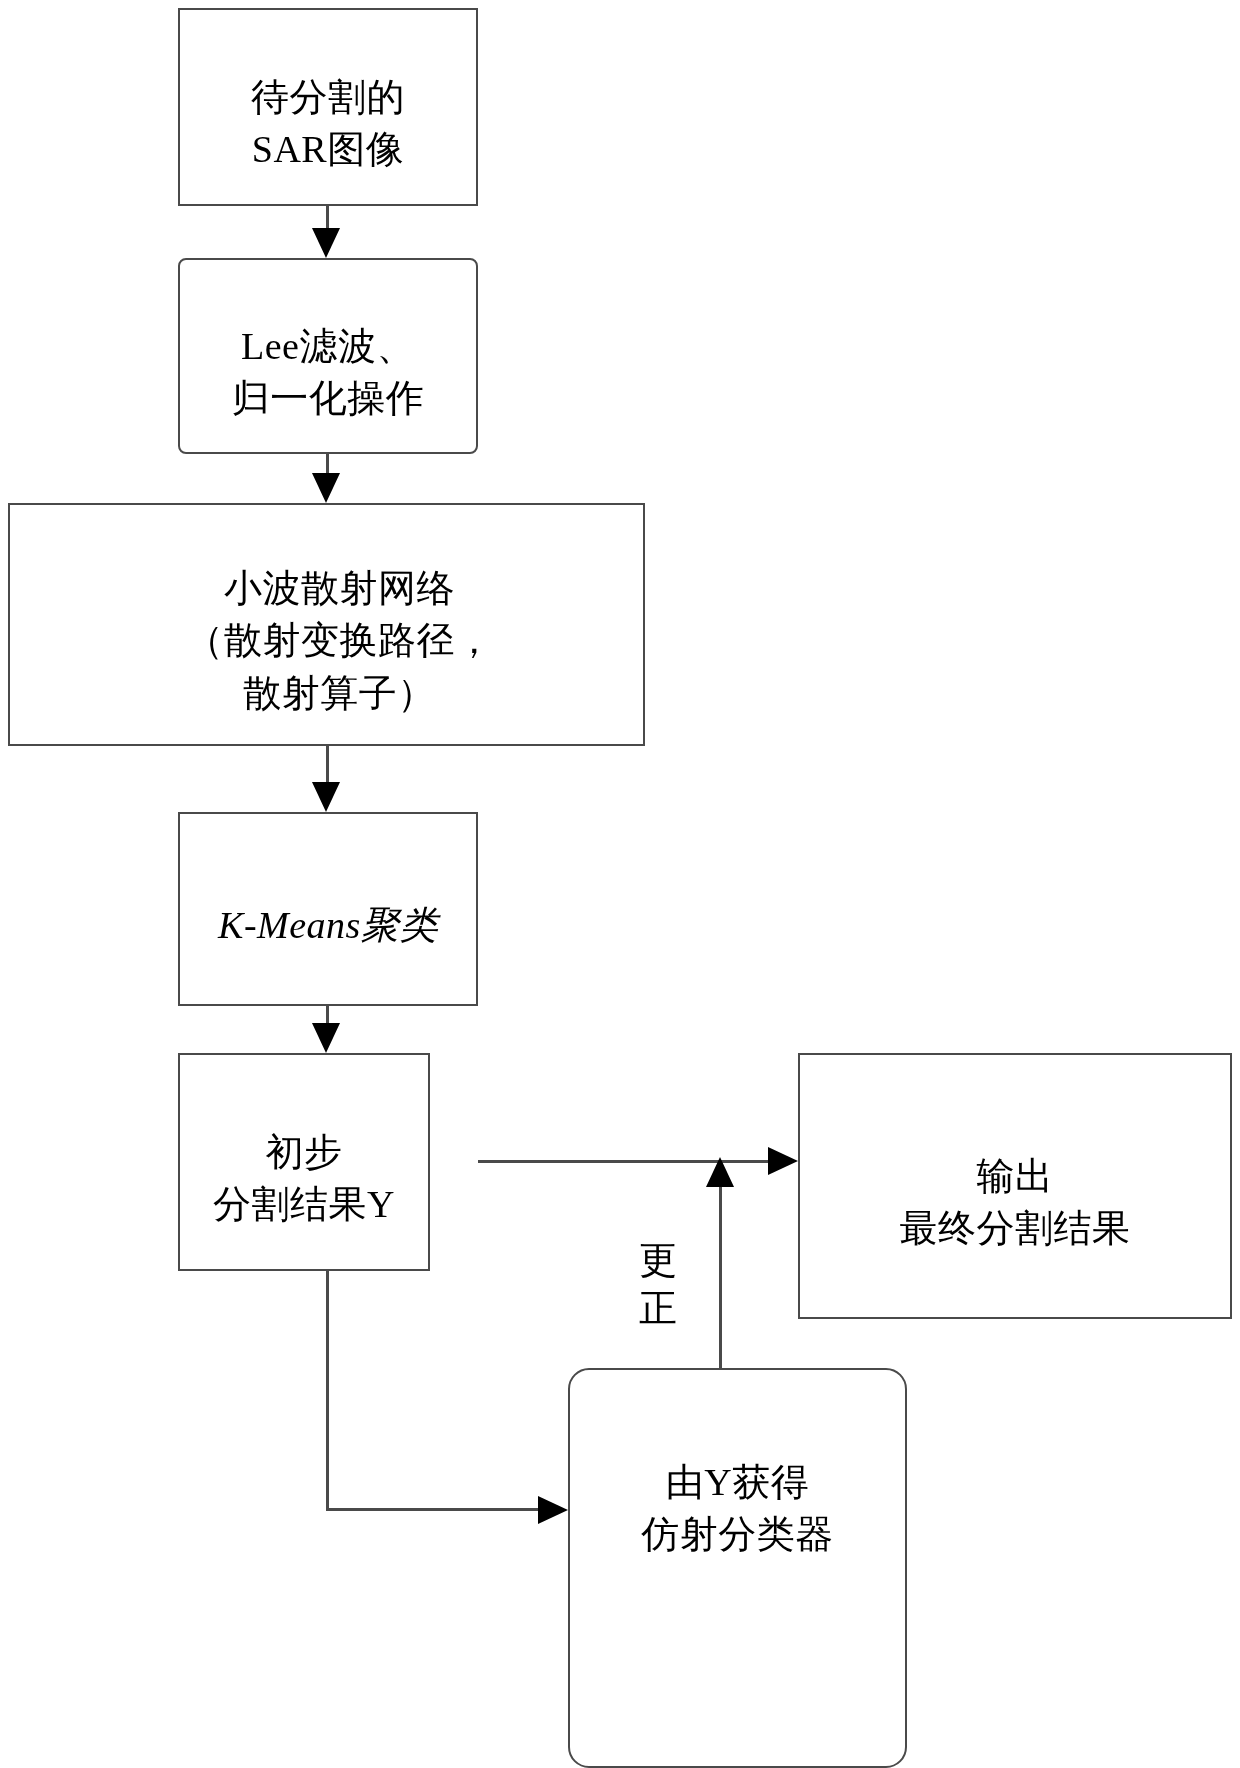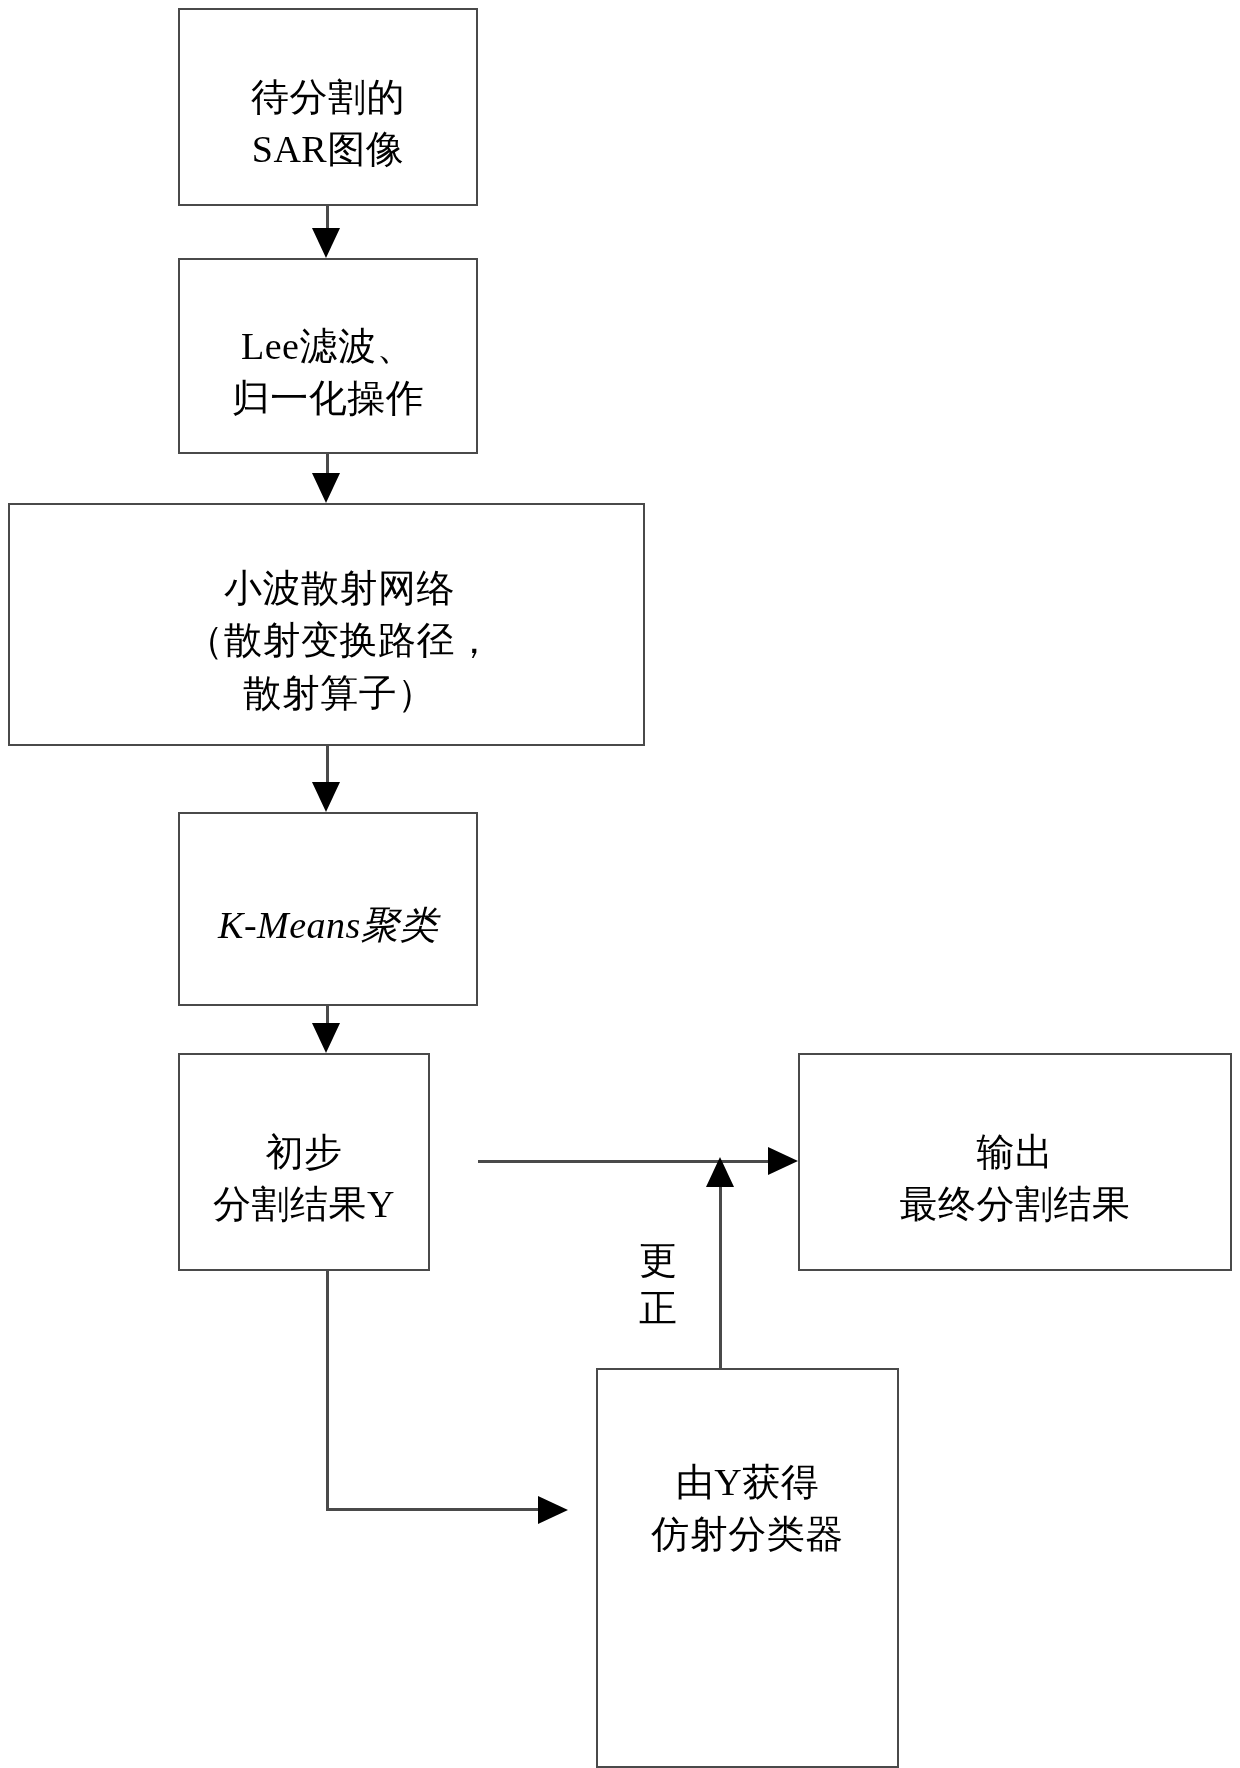--- a/index.html
+++ b/index.html
@@ -35,26 +35,26 @@
   .node-label {
     display: block;
     width: 100%;
     text-align: center;
     white-space: pre-line;
     margin-top: 32px;
   }
 
   
   #node-input        { left: 178px;  top: 8px;    width: 300px; height: 198px; }
-  #node-preprocess   { left: 178px;  top: 258px;  width: 300px; height: 196px; }
+  #node-preprocess   { left: 178px;  top: 258px;  width: 300px; height: 196px; border-radius: 8px; }
   #node-scatternet   { left: 8px;    top: 503px;  width: 637px; height: 243px; }
   #node-kmeans       { left: 178px;  top: 812px;  width: 300px; height: 194px; }
   #node-initial      { left: 178px;  top: 1053px; width: 252px; height: 218px; }
-  #node-output       { left: 798px;  top: 1053px; width: 434px; height: 218px; }
-  #node-classifier   { left: 596px;  top: 1368px; width: 303px; height: 400px; }
+  #node-output       { left: 798px;  top: 1053px; width: 434px; height: 266px; }
+  #node-classifier   { left: 568px;  top: 1368px; width: 339px; height: 400px; border-radius: 21px; }
 
   #node-scatternet .node-label { text-align: center; padding-left: 26px; }
   #node-kmeans .node-label { text-align: center; font-style: italic; }
   #node-classifier .node-label { margin-top: -120px; }
 
   
   .edge-line {
     position: absolute;
     background: #4a4a4a;
   }

